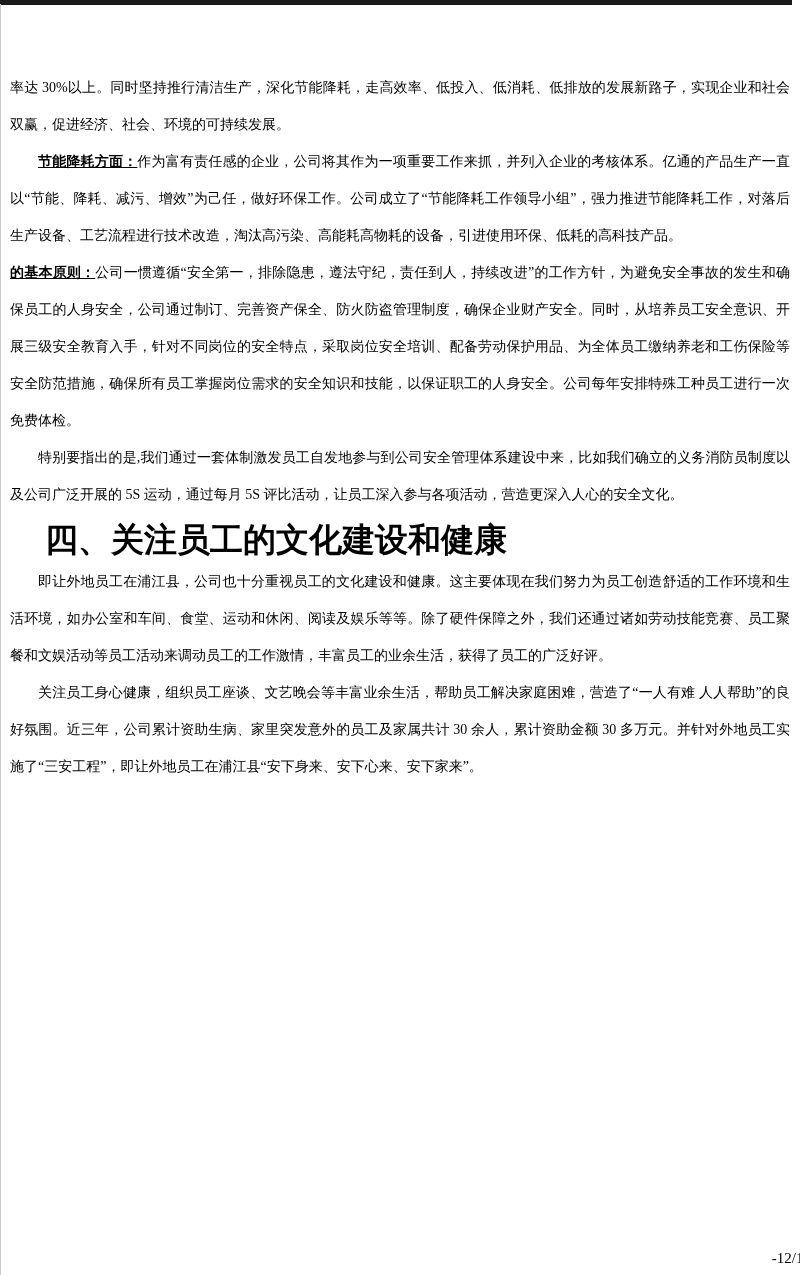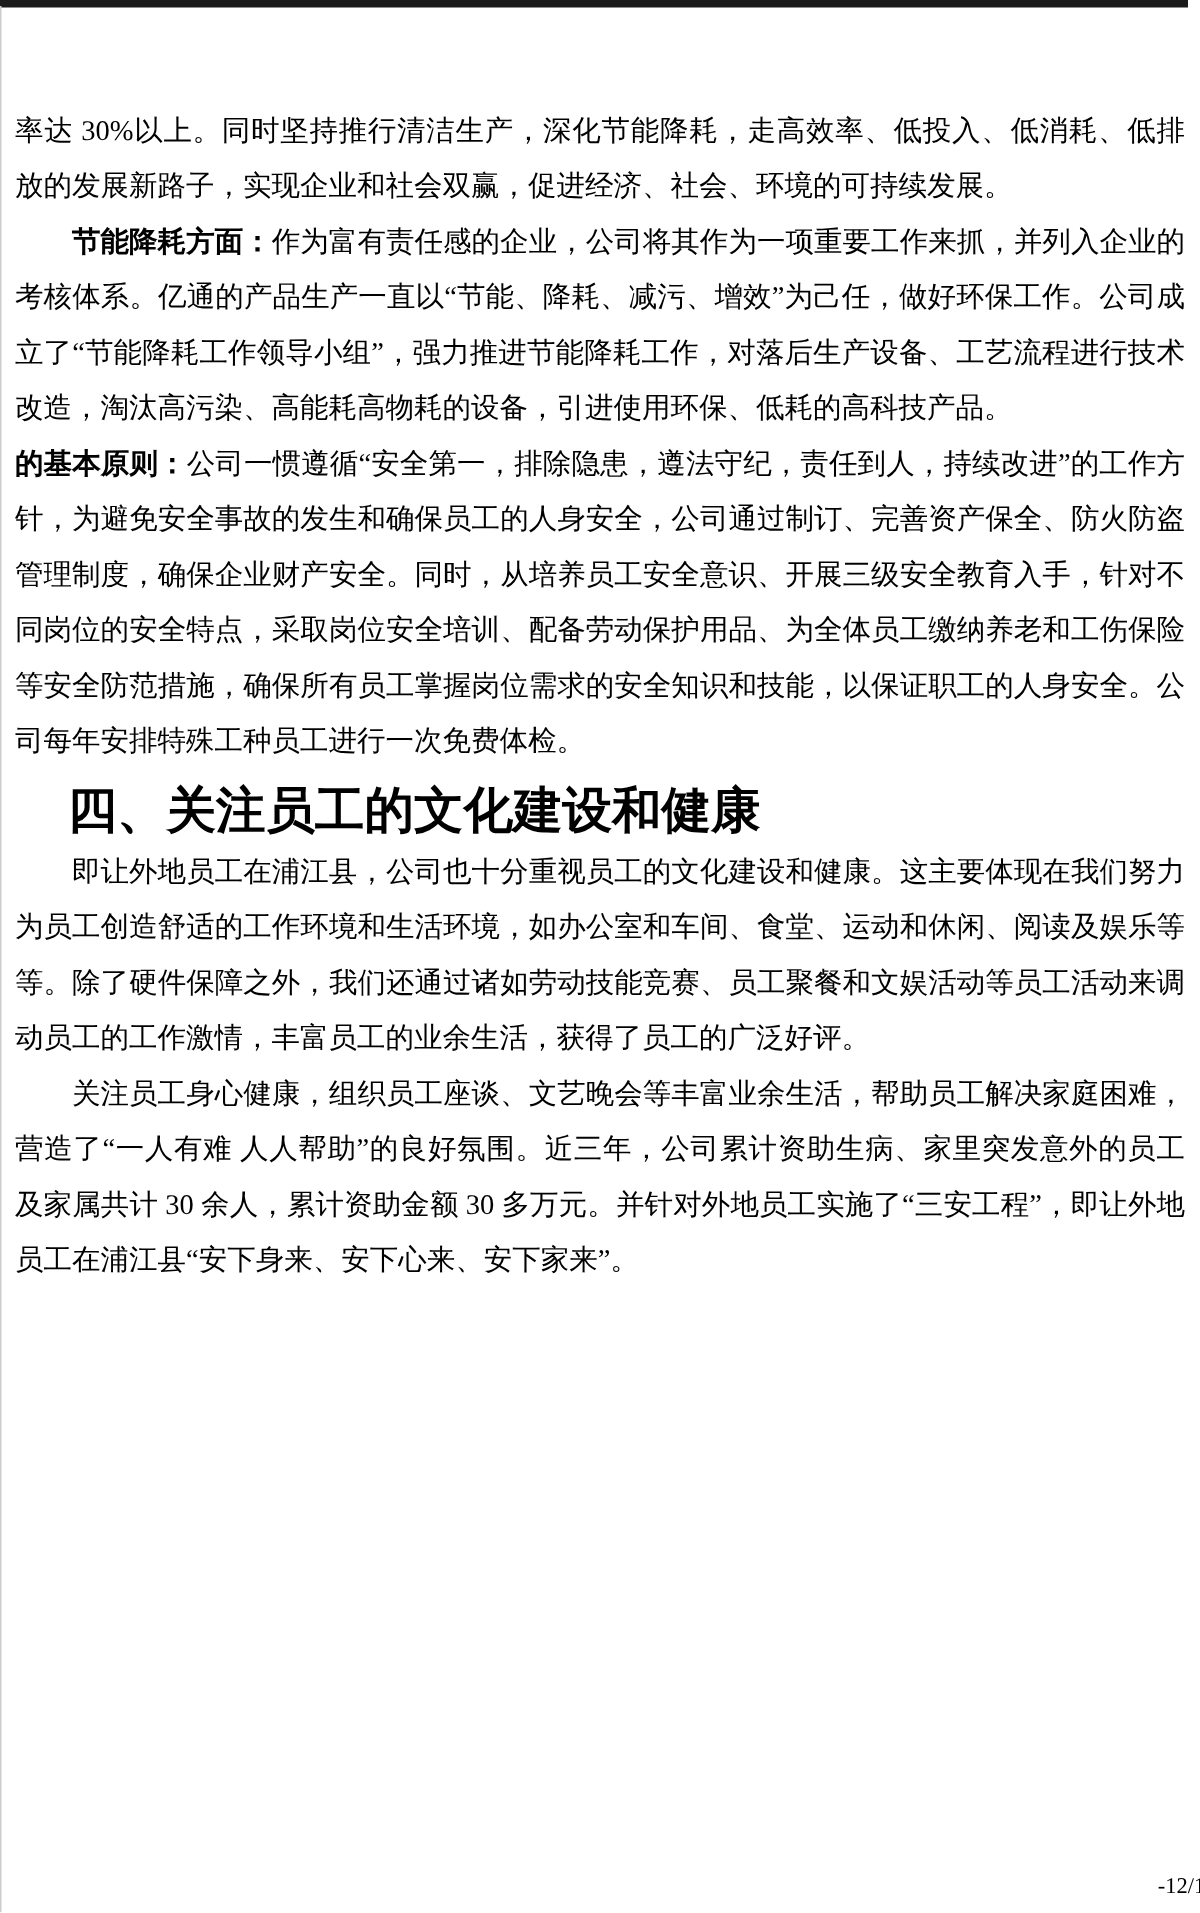--- a/index.html
+++ b/index.html
@@ -30,29 +30,30 @@
     width: 1px;
     height: 1271px;
     background: #cccccc;
   }
   .content {
     margin: 0 10px;
     padding-top: 69px;
   }
   p.body-para {
     margin: 0;
-    font-size: 19px;
+    font-size: 14px;
     line-height: 37px;
     text-align: justify;
   }
   p.indent {
     text-indent: 2em;
   }
   .lead {
     font-weight: 700;
+    text-decoration: underline;
   }
   h2.section-heading {
     margin: 10px 0 6px 35px;
     font-size: 33px;
     line-height: 34px;
     font-weight: 700;
     font-family: "Liberation Sans", "DejaVu Sans", sans-serif;
   }
   .page-number {
     position: absolute;
@@ -71,20 +72,21 @@
 <div class="scan-edge"></div>
 
 <div class="content">
 
   <p class="body-para"><span>率达 30%以上。同时坚持推行清洁生产，深化节能降耗，走高效率、低投入、低消耗、低排放的发展新路子，实现企业和社会双赢，促进经济、社会、环境的可持续发展。</span></p>
 
   <p class="body-para indent"><strong class="lead">节能降耗方面：</strong><span>作为富有责任感的企业，公司将其作为一项重要工作来抓，并列入企业的考核体系。亿通的产品生产一直以“节能、降耗、减污、增效”为己任，做好环保工作。公司成立了“节能降耗工作领导小组”，强力推进节能降耗工作，对落后生产设备、工艺流程进行技术改造，淘汰高污染、高能耗高物耗的设备，引进使用环保、低耗的高科技产品。</span></p>
 
   <p class="body-para"><strong class="lead">的基本原则：</strong><span>公司一惯遵循“安全第一，排除隐患，遵法守纪，责任到人，持续改进”的工作方针，为避免安全事故的发生和确保员工的人身安全，公司通过制订、完善资产保全、防火防盗管理制度，确保企业财产安全。同时，从培养员工安全意识、开展三级安全教育入手，针对不同岗位的安全特点，采取岗位安全培训、配备劳动保护用品、为全体员工缴纳养老和工伤保险等安全防范措施，确保所有员工掌握岗位需求的安全知识和技能，以保证职工的人身安全。公司每年安排特殊工种员工进行一次免费体检。</span></p>
 
+  <p class="body-para indent"><span>特别要指出的是,我们通过一套体制激发员工自发地参与到公司安全管理体系建设中来，比如我们确立的义务消防员制度以及公司广泛开展的 5S 运动，通过每月 5S 评比活动，让员工深入参与各项活动，营造更深入人心的安全文化。</span></p>
 
 
   <h2 class="section-heading">四、关注员工的文化建设和健康</h2>
 
   <p class="body-para indent"><span>即让外地员工在浦江县，公司也十分重视员工的文化建设和健康。这主要体现在我们努力为员工创造舒适的工作环境和生活环境，如办公室和车间、食堂、运动和休闲、阅读及娱乐等等。除了硬件保障之外，我们还通过诸如劳动技能竞赛、员工聚餐和文娱活动等员工活动来调动员工的工作激情，丰富员工的业余生活，获得了员工的广泛好评。</span></p>
 
   <p class="body-para indent"><span>关注员工身心健康，组织员工座谈、文艺晚会等丰富业余生活，帮助员工解决家庭困难，营造了“一人有难 人人帮助”的良好氛围。近三年，公司累计资助生病、家里突发意外的员工及家属共计 30 余人，累计资助金额 30 多万元。并针对外地员工实施了“三安工程”，即让外地员工在浦江县“安下身来、安下心来、安下家来”。</span></p>
 
 </div>
 

